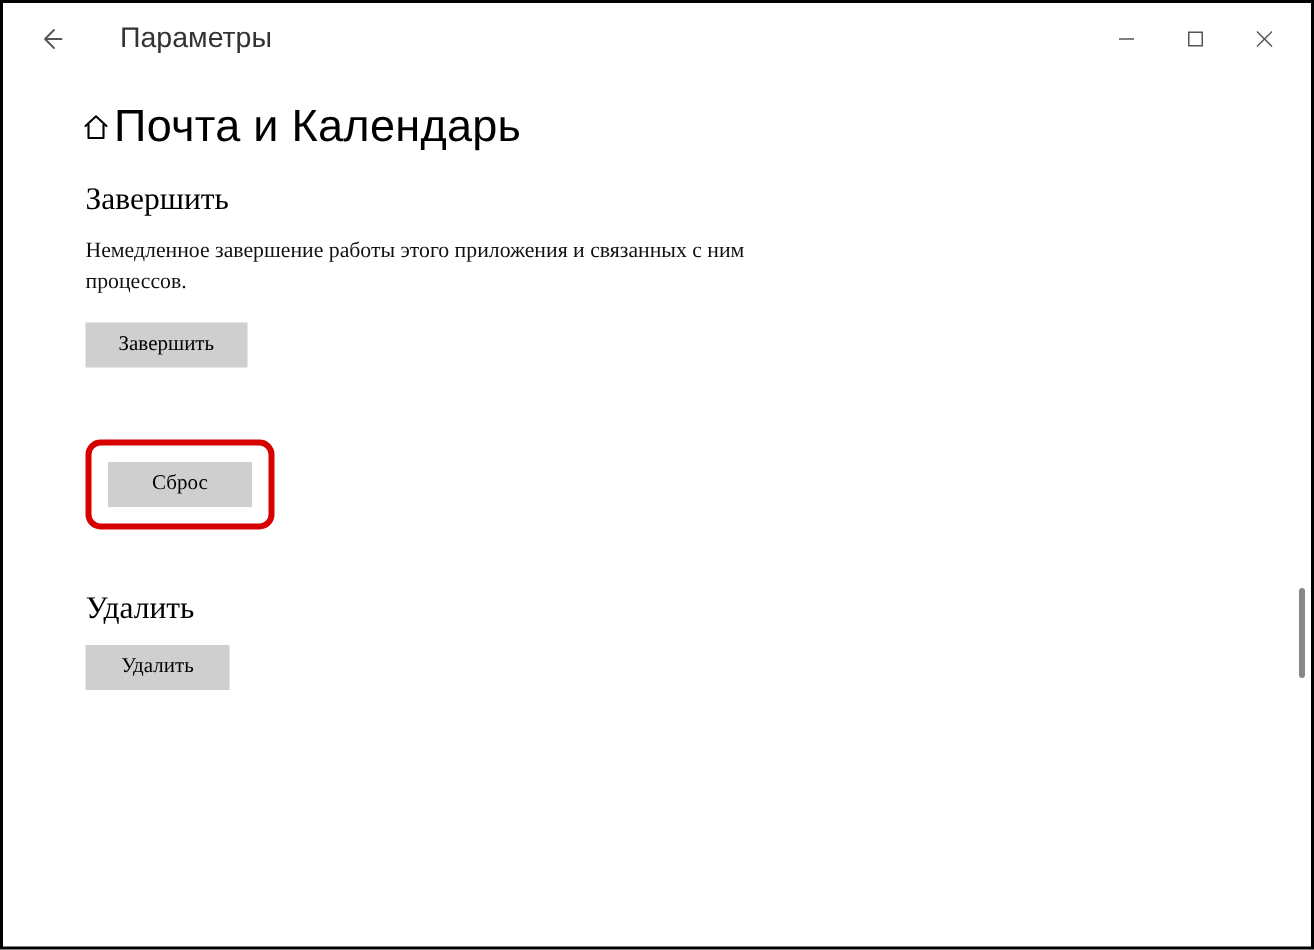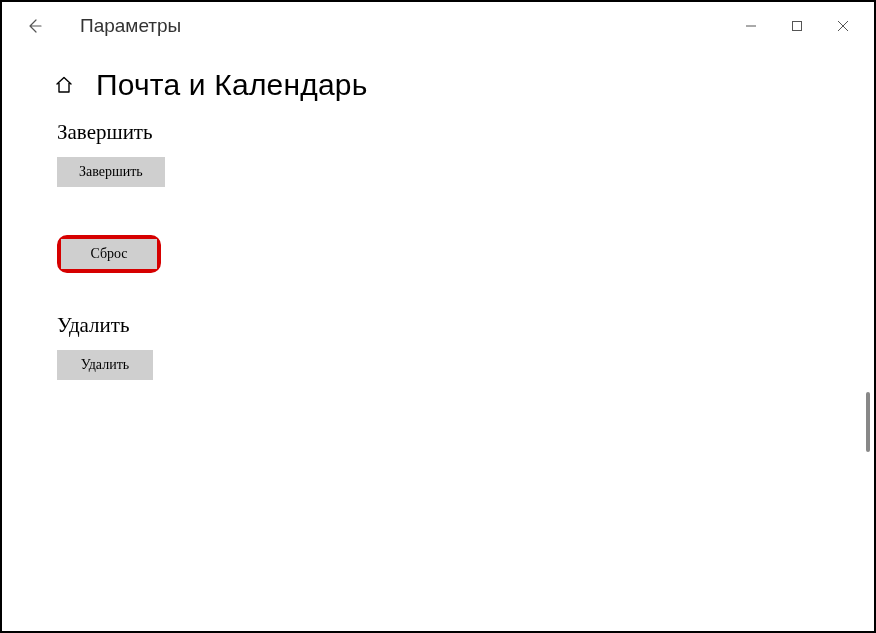--- a/index.html
+++ b/index.html
@@ -47,21 +47,20 @@
     align-items: center;
     justify-content: center;
     cursor: pointer;
     color: #555;
   }
   .win-ctrl svg { display: block; }
   .header-row {
     display: flex;
     align-items: center;
     padding: 18px 40px 12px 50px;
-    gap: 20px;
   }
   .home-icon {
     width: 24px; height: 24px;
     display: flex; align-items: center; justify-content: center;
   }
   .page-title {
     font-size: 30px;
     font-weight: 400;
     letter-spacing: 0.2px;
   }
@@ -93,21 +92,21 @@
     font-size: 14px;
     font-family: inherit;
     cursor: pointer;
     text-align: center;
     color: #000;
   }
   .highlight-frame {
     display: inline-block;
     border: 4px solid #d60000;
     border-radius: 10px;
-    padding: 0;
+    padding: 11px;
   }
   .scroll-indicator {
     position: absolute;
     right: 4px;
     top: 390px;
     width: 4px;
     height: 60px;
     background: #888;
     border-radius: 2px;
   }
@@ -148,20 +147,21 @@
       <path d="M3 9 L10 2.5 L17 9 M5 8 V17 H15 V8" stroke="#000" stroke-width="1.4" fill="none" stroke-linejoin="round" stroke-linecap="round"></path>
     </svg>
   </div>
   <div class="page-title">Почта и Календарь</div>
 </div>
 
 <div class="content">
 
   <div class="section" style="margin-top:6px;">
     <div class="section-heading">Завершить</div>
+    <div class="section-desc">Немедленное завершение работы этого приложения и связанных с ним процессов.</div>
     <button class="btn">Завершить</button>
   </div>
 
   <div class="section" style="margin-top:48px;">
     <span class="highlight-frame">
       <button class="btn">Сброс</button>
     </span>
   </div>
 
   <div class="section" style="margin-top:40px;">

